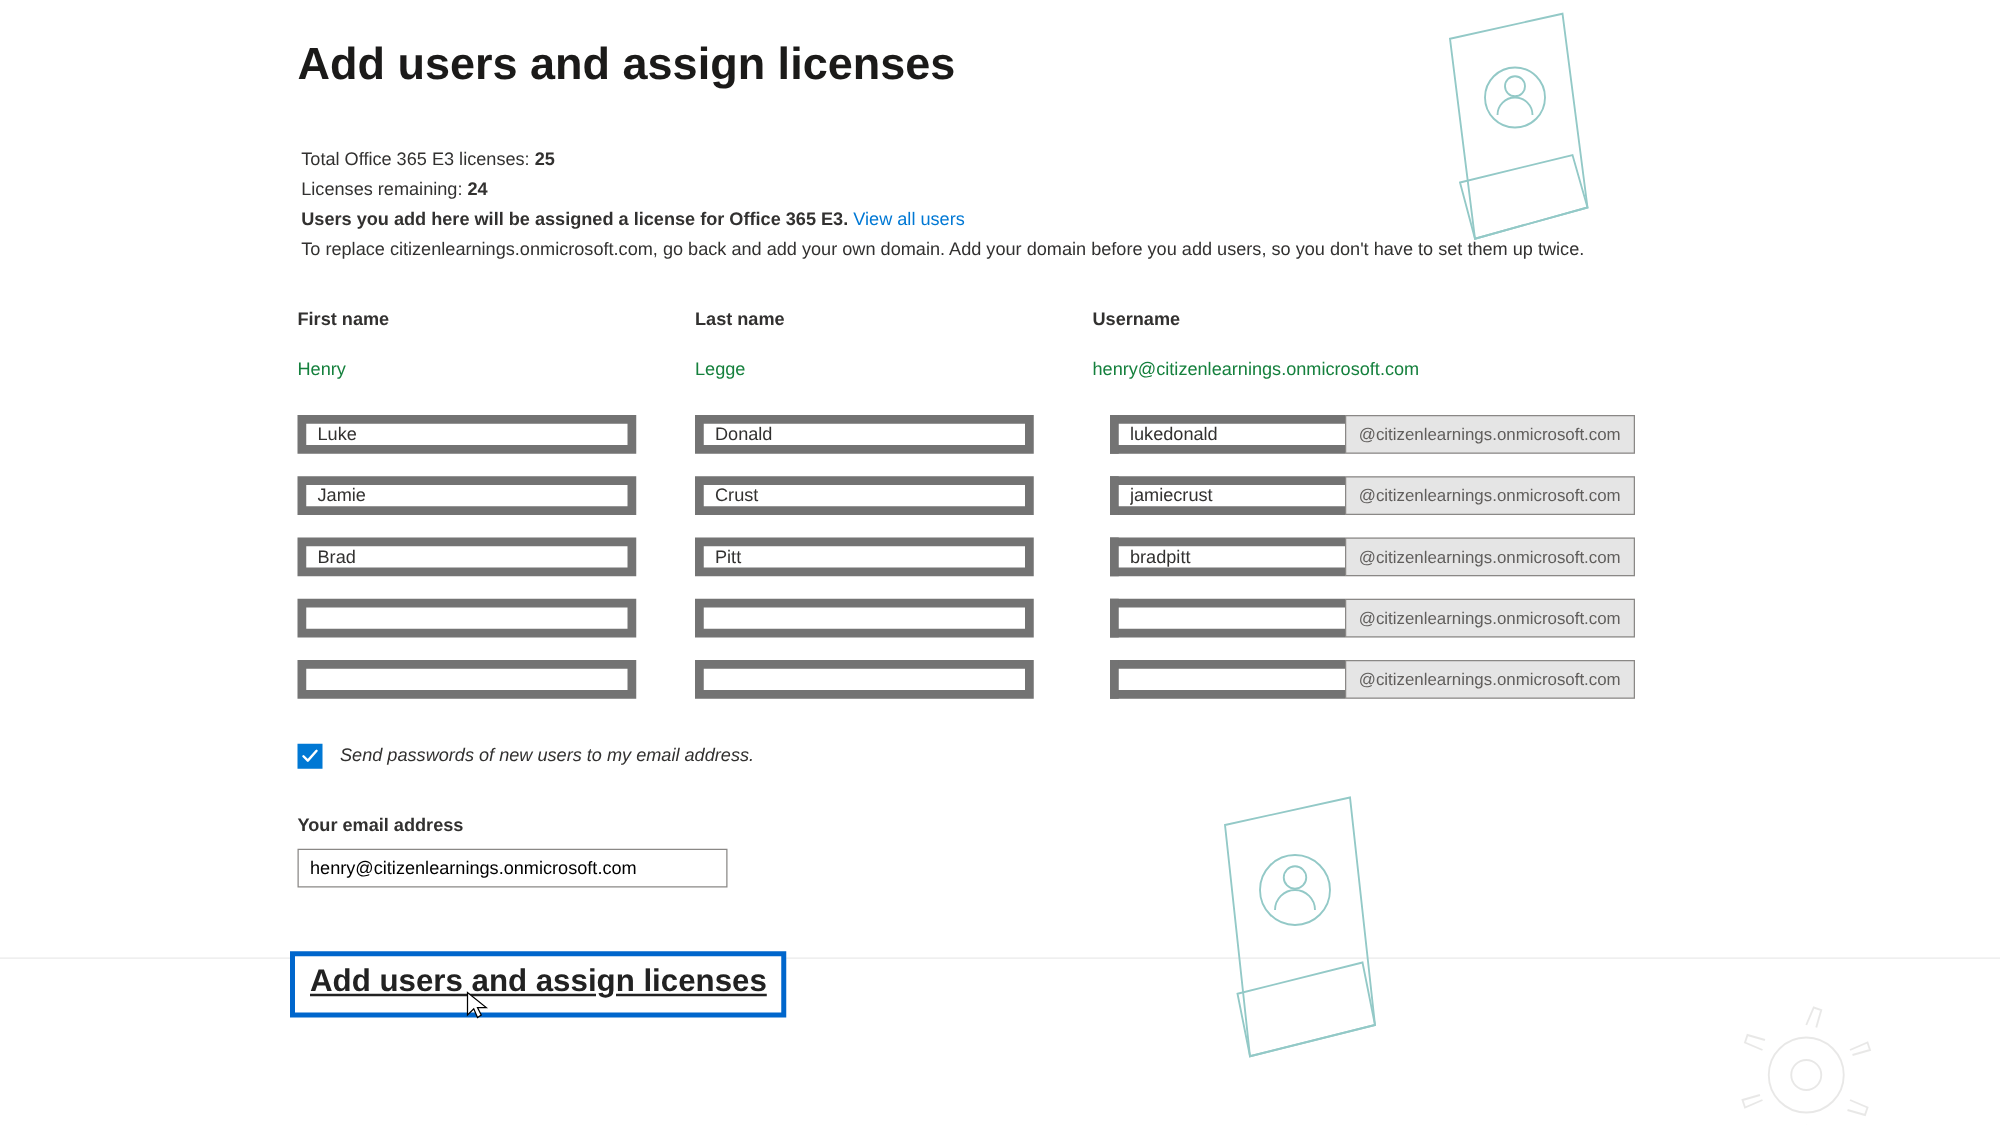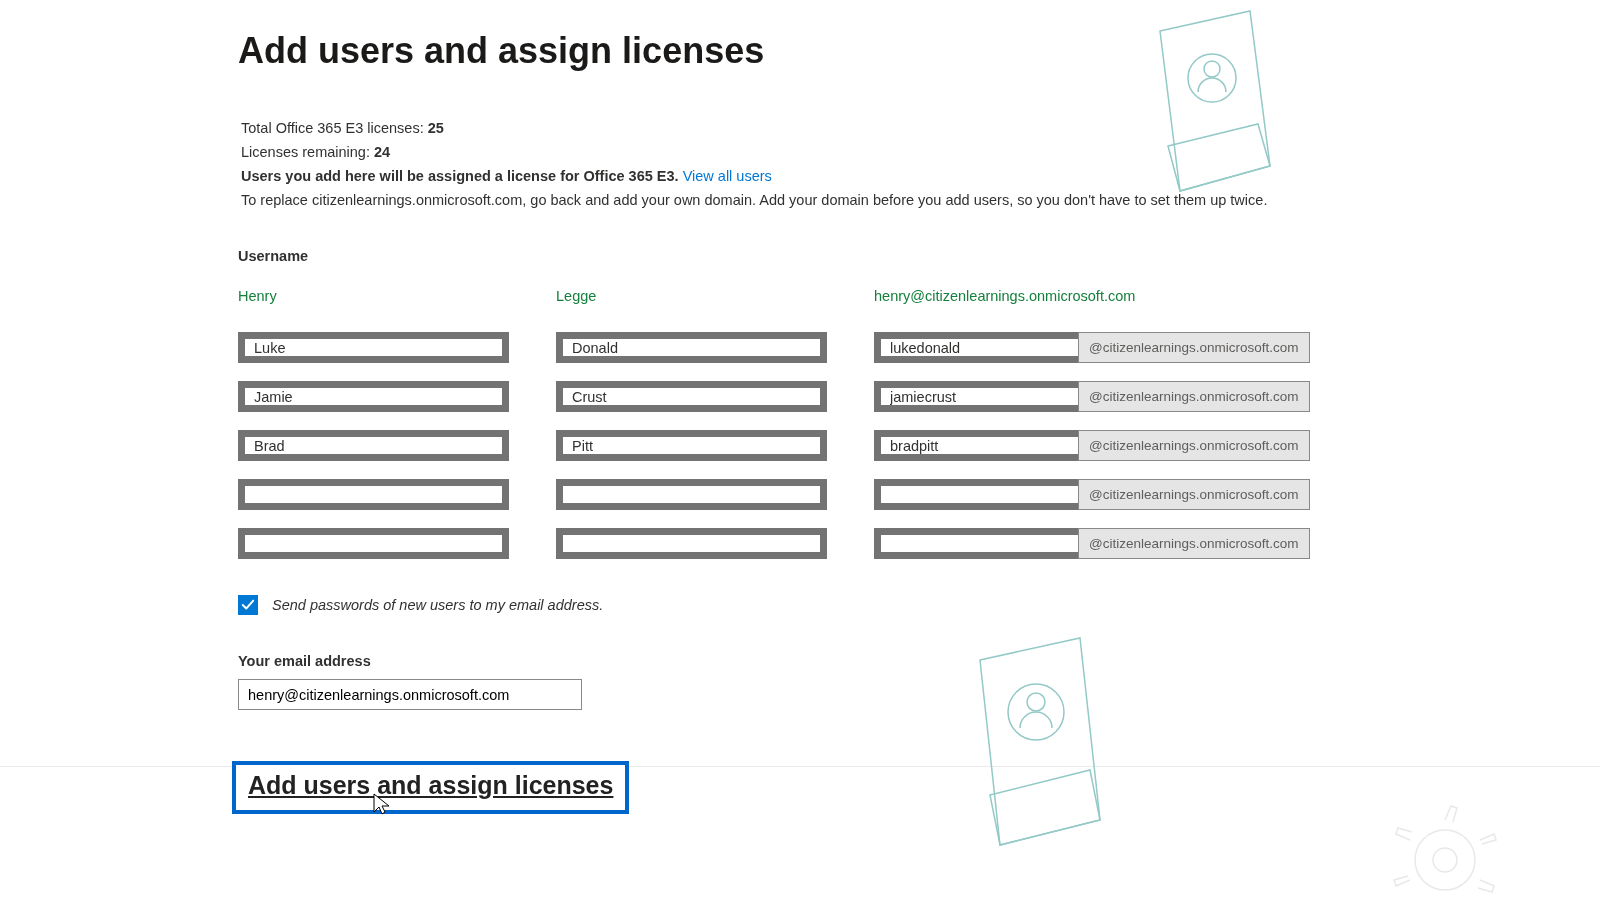--- a/index.html
+++ b/index.html
@@ -77,22 +77,23 @@
     font-family: inherit;
   }
   .col-first input.text, .col-last input.text {
     width: 271px;
   }
   .user-wrap {
     display: flex;
     width: 426px;
   }
   .user-wrap input.text {
-    width: 204px;
+    width: 188px;
     border-right: none;
+    margin-left: 14px;
   }
   .domain-suffix {
     flex: 1;
     height: 31px;
     border: 1px solid #8a8886;
     background: #e5e5e5;
     font-size: 13.5px;
     color: #605e5c;
     display: flex;
     align-items: center;
@@ -191,20 +192,26 @@
       <span>Licenses remaining: </span><span class="bold">24</span>
     </p>
     <p>
       <span class="bold">Users you add here will be assigned a license for Office 365 E3. </span><a>View all users</a>
     </p>
     <p class="replace-line">To replace citizenlearnings.onmicrosoft.com, go back and add your own domain. Add your domain before you add users, so you don't have to set them up twice.</p>
   </div>
 
   <div class="columns">
     <div class="headers">
+      <div class="col-first">
+          <div class="col-label">First name</div>
+        </div>
+      <div class="col-last">
+          <div class="col-label">Last name</div>
+        </div>
       <div class="col-user">
           <div class="col-label">Username</div>
         </div>
     </div>
 
     <div class="static-row">
       <div class="col-first">
           <div class="static-cell">Henry</div>
         </div>
       <div class="col-last">

